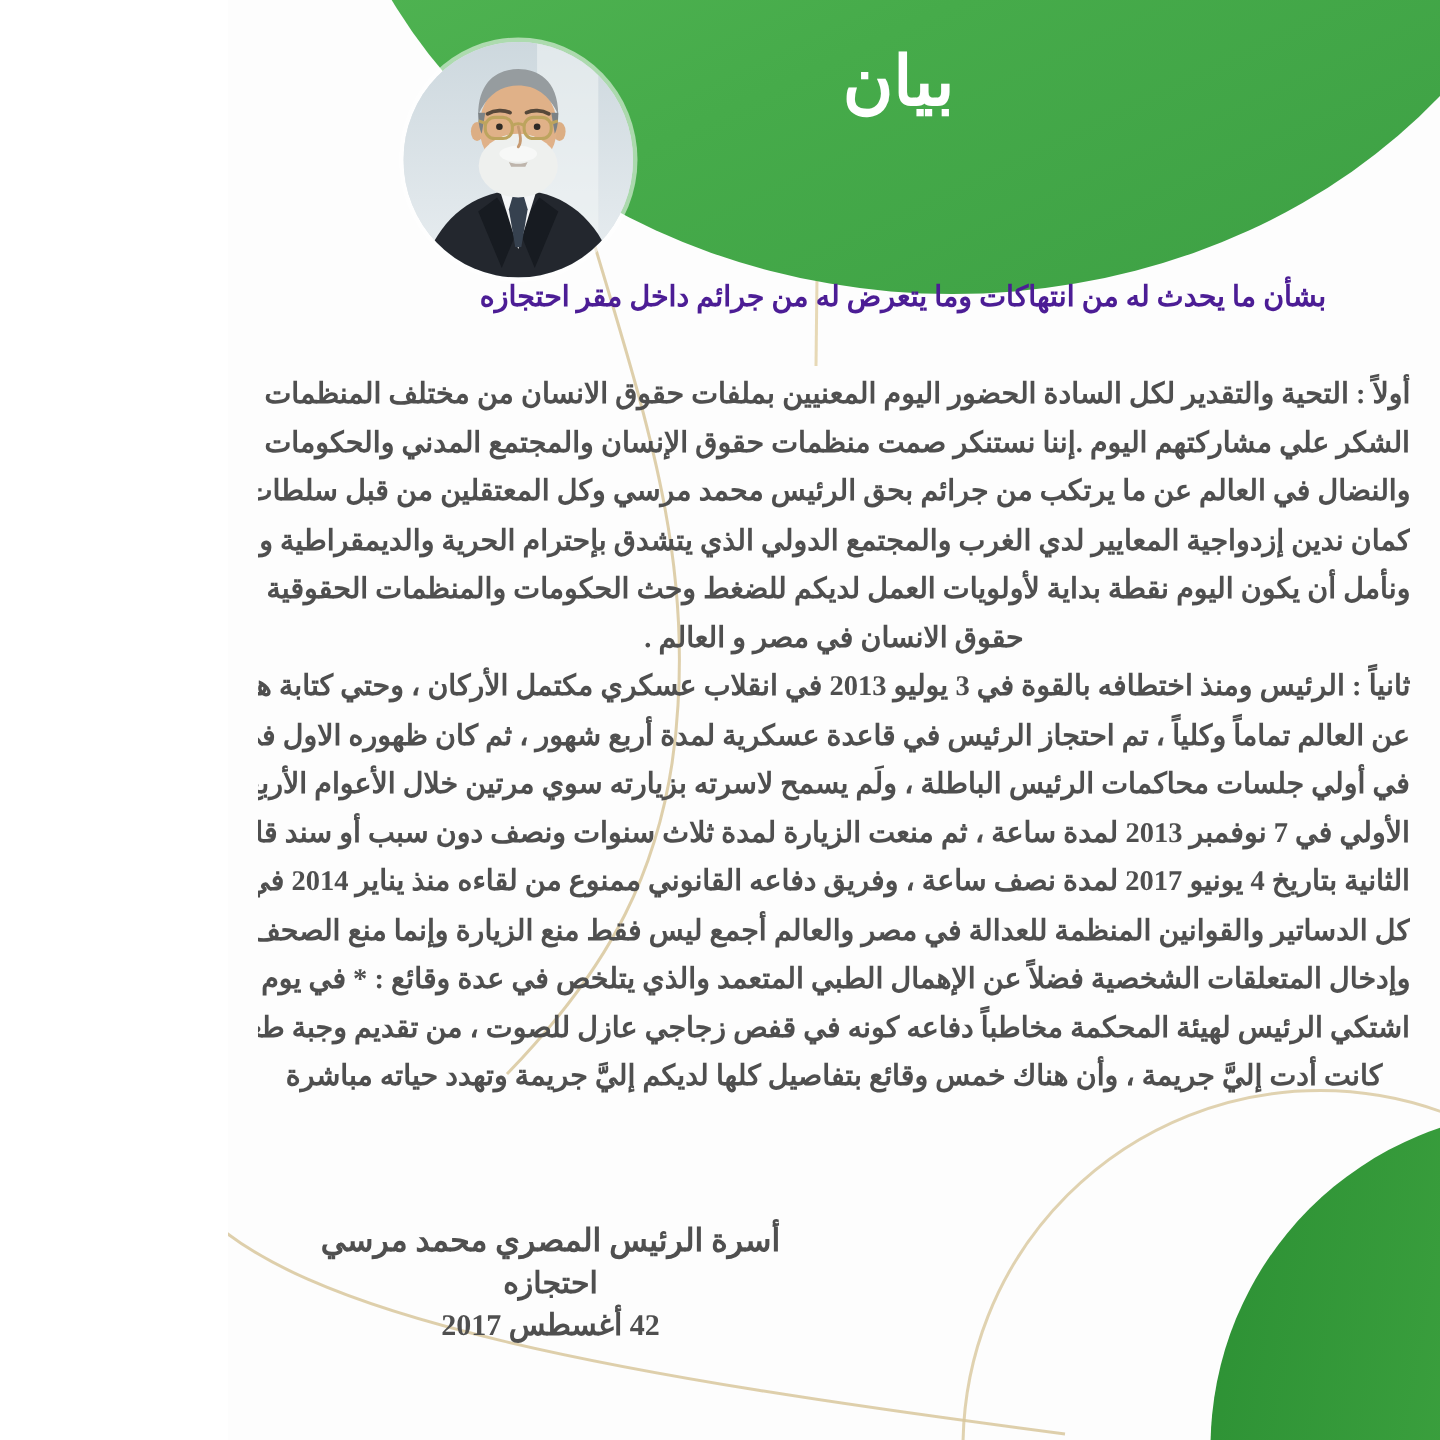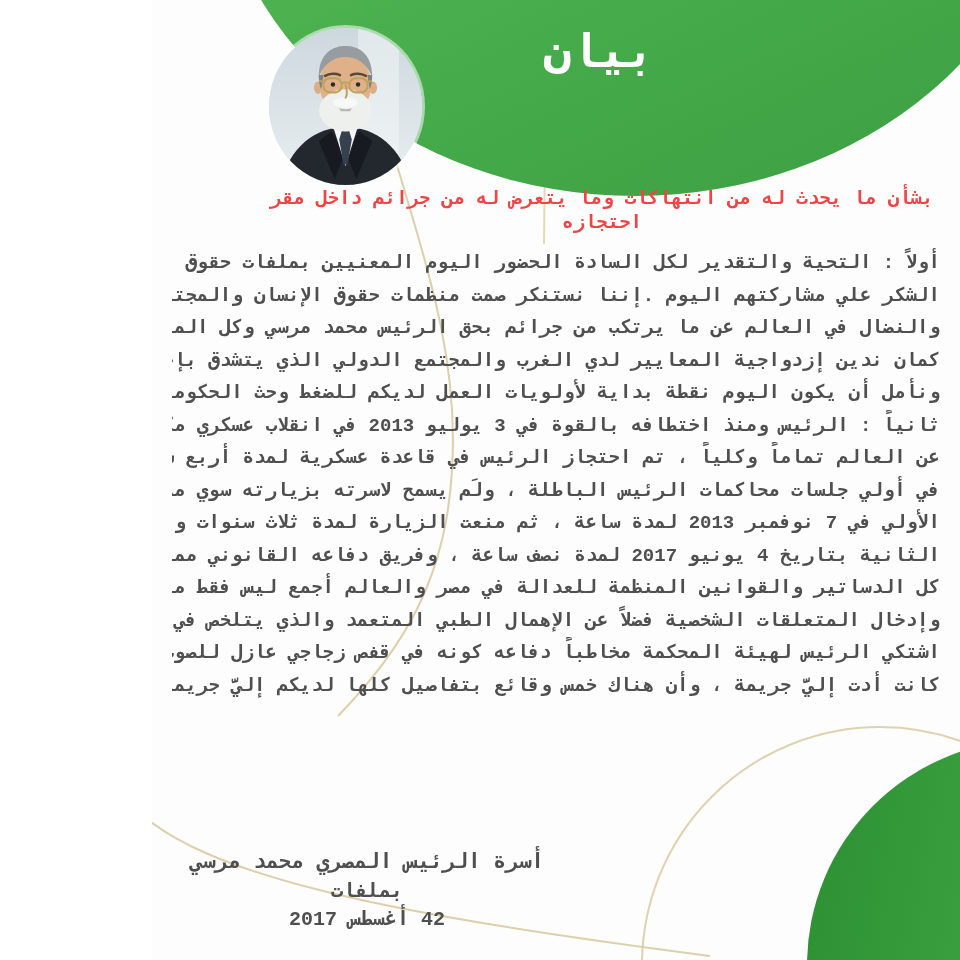--- a/index.html
+++ b/index.html
@@ -1,18 +1,18 @@
 <!DOCTYPE html>
 <html lang="ar" dir="rtl"><head>
 <meta charset="utf-8">
 <style>
   html,body{margin:0;padding:0;background:#ffffff;}
   .page{
     position:relative;width:808px;height:960px;overflow:hidden;background:#fdfdfd;
-    font-family:Liberation Mono, monospace;direction:rtl;
+    font-family:Liberation Serif, serif;direction:rtl;
   }
   
   .decor{position:absolute;inset:0;z-index:1;pointer-events:none;}
   
   .header-blob{
     position:absolute;left:63px;top:-524px;width:840px;height:720px;border-radius:50%;
     background:linear-gradient(155deg,#57ba58 30%,#46ab4a 65%,#3da044 95%);
     z-index:2;
   }
   
@@ -34,36 +34,36 @@
   .photo svg{display:block;width:100%;height:100%;}
   
   .header-text{
     position:absolute;left:147px;top:30px;width:600px;text-align:center;z-index:6;color:#ffffff;
   }
   .doc-title{font-size:46px;font-weight:bold;line-height:1.1;letter-spacing:1px;}
   .doc-issuer{font-size:26px;font-weight:bold;margin-top:6px;}
   
   .subject{
     position:absolute;left:100px;top:186px;width:700px;text-align:center;z-index:6;
-    font-size:19px;font-weight:bold;color:#ef4444;
+    font-size:19px;font-weight:bold;color:#4c1d95;
   }
   
   .body-text{
     position:absolute;left:20px;right:20px;top:247px;z-index:6;
     color:#4f4f4f;font-size:19px;font-weight:bold;
   }
   .bline{
     height:32.5px;line-height:32.5px;overflow:hidden;white-space:nowrap;
     text-align:justify;text-align-last:justify;-moz-text-align-last:justify;
   }
   .bline.center{text-align:center;text-align-last:center;-moz-text-align-last:center;}
   
   .signature{
     position:absolute;left:35px;top:812px;width:360px;z-index:6;text-align:center;
-    color:#4f4f4f;font-weight:bold;margin-top:36px;
+    color:#4f4f4f;font-weight:bold;
   }
   .sig-name{font-size:21px;line-height:30px;}
   .sig-line{font-size:20px;line-height:28px;}
 </style>
 </head>
 <body>
 
 <div class="page">
 
   <svg class="decor" width="960" height="960" viewBox="0 0 960 960" aria-hidden="true">
@@ -134,30 +134,31 @@
   </div>
 
   <div class="subject">بشأن ما يحدث له من انتهاكات وما يتعرض له من جرائم داخل مقر احتجازه</div>
 
   <div class="body-text">
     <div class="bline">أولاً : التحية والتقدير لكل السادة الحضور اليوم المعنيين بملفات حقوق الانسان من مختلف المنظمات والهيئات ونوجه لهم</div>
     <div class="bline">الشكر علي مشاركتهم اليوم .إننا نستنكر صمت منظمات حقوق الإنسان والمجتمع المدني والحكومات وكل مهتم بالحرية</div>
     <div class="bline">والنضال في العالم عن ما يرتكب من جرائم بحق الرئيس محمد مرسي وكل المعتقلين من قبل سلطات الانقلاب في مصر</div>
     <div class="bline">كمان ندين إزدواجية المعايير لدي الغرب والمجتمع الدولي الذي يتشدق بإحترام الحرية والديمقراطية وحقوق الإنسان .</div>
     <div class="bline">ونأمل أن يكون اليوم نقطة بداية لأولويات العمل لديكم للضغط وحث الحكومات والمنظمات الحقوقية للاهتمام بملف</div>
+    <div class="bline center">حقوق الانسان في مصر و العالم .</div>
     <div class="bline">ثانياً : الرئيس ومنذ اختطافه بالقوة في 3 يوليو 2013 في انقلاب عسكري مكتمل الأركان ، وحتي كتابة هذه الكلمات معزول</div>
     <div class="bline">عن العالم تماماً وكلياً ، تم احتجاز الرئيس في قاعدة عسكرية لمدة أربع شهور ، ثم كان ظهوره الاول في 4 نوفمير 2013</div>
     <div class="bline">في أولي جلسات محاكمات الرئيس الباطلة ، ولَم يسمح لاسرته بزيارته سوي مرتين خلال الأعوام الأربع المنصرمة ، كانت الزيارة</div>
     <div class="bline">الأولي في 7 نوفمبر 2013 لمدة ساعة ، ثم منعت الزيارة لمدة ثلاث سنوات ونصف دون سبب أو سند قانوني ، وكانت الزيارة</div>
     <div class="bline">الثانية بتاريخ 4 يونيو 2017 لمدة نصف ساعة ، وفريق دفاعه القانوني ممنوع من لقاءه منذ يناير 2014 في جريمه تخالف</div>
     <div class="bline">كل الدساتير والقوانين المنظمة للعدالة في مصر والعالم أجمع ليس فقط منع الزيارة وإنما منع الصحف الإخبارية ، والكتب</div>
     <div class="bline">وإدخال المتعلقات الشخصية فضلاً عن الإهمال الطبي المتعمد والذي يتلخص في عدة وقائع : * في يوم 8 أغسطس 2015</div>
     <div class="bline">اشتكي الرئيس لهيئة المحكمة مخاطباً دفاعه كونه في قفص زجاجي عازل للصوت ، من تقديم وجبة طعام له لو تناولها</div>
     <div class="bline center">كانت أدت إليَّ جريمة ، وأن هناك خمس وقائع بتفاصيل كلها لديكم إليَّ جريمة وتهدد حياته مباشرة</div>
   </div>
 
   <div class="signature">
     <div class="sig-name">أسرة الرئيس المصري محمد مرسي</div>
-    <div class="sig-line">بملفات</div>
+    <div class="sig-line">احتجازه</div>
     <div class="sig-line">42 أغسطس 2017</div>
   </div>
 
 </div>
 
 </body></html>

